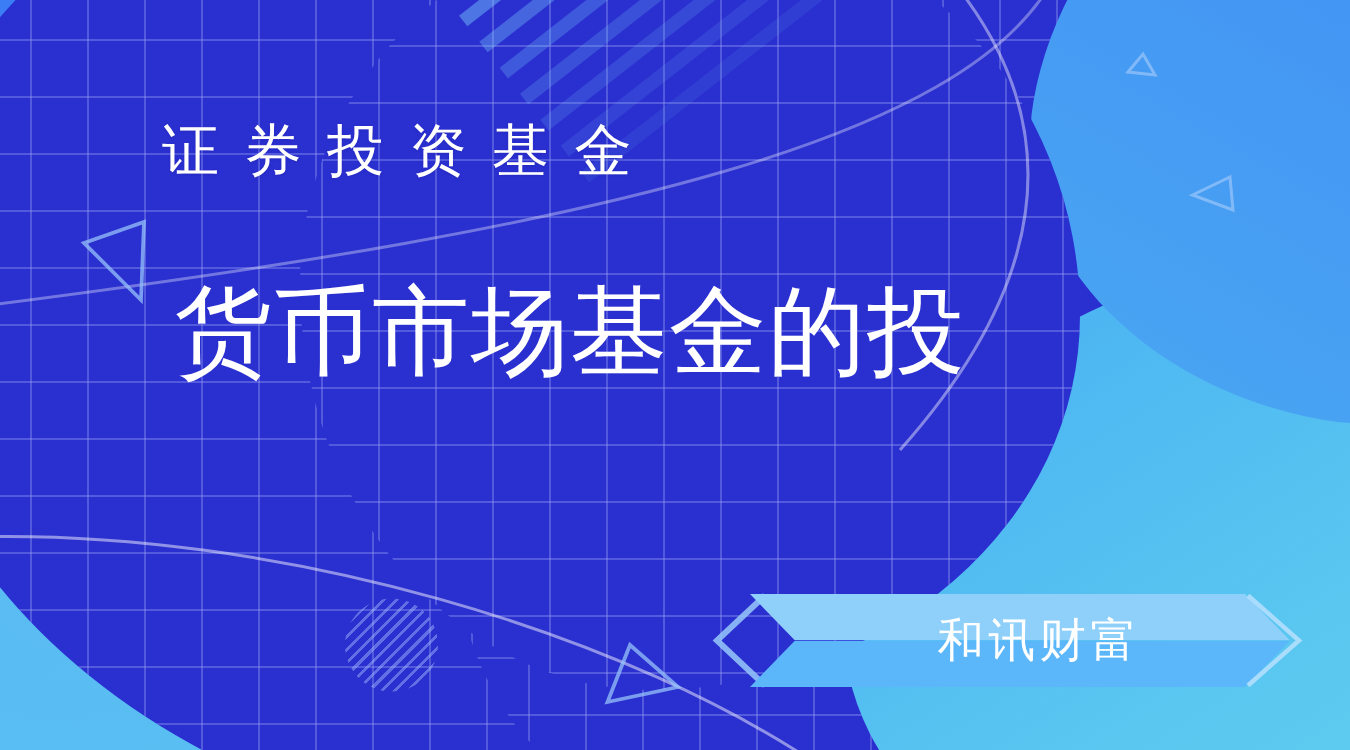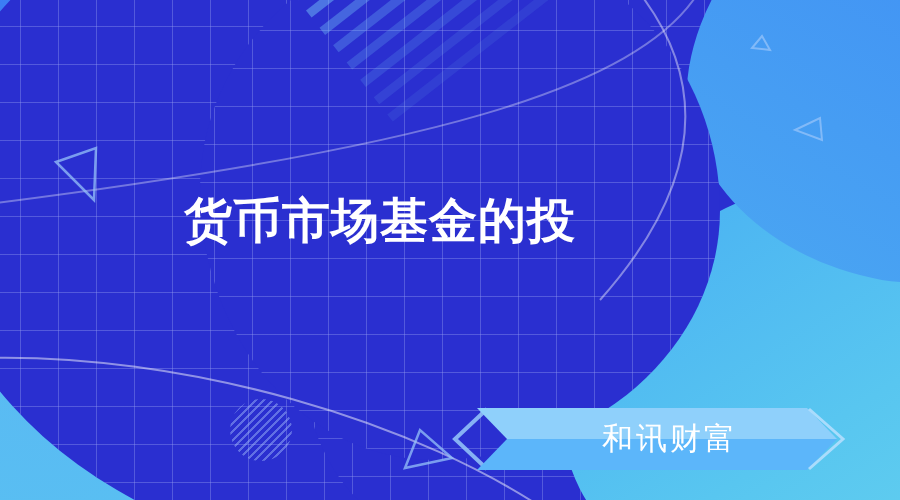--- a/index.html
+++ b/index.html
@@ -134,34 +134,34 @@
     color: #ffffff;
     font-weight: 400;
     white-space: nowrap;
     text-shadow: 0 1px 2px rgba(20,30,120,.18);
   }
   .headline {
     position: absolute;
     left: 0; top: 178px;
     width: 760px;
     color: #ffffff;
-    font-size: 48px;
-    font-weight: 700;
+    font-size: 65px;
+    font-weight: 400;
     line-height: 86px;
     letter-spacing: 1px;
     text-align: center;
     white-space: nowrap;
   }
   .headline .ln { display: block; }
 
   
   .banner {
     position: absolute;
-    left: 477px; top: 396px;
-    width: 360px; height: 62px; margin-top: 12px;
+    left: 500px; top: 396px;
+    width: 360px; height: 62px;
   }
   .banner-body-top {
     position: absolute; left: 0; top: 0;
     width: 360px; height: 31px;
     background: #8fd0fb;
     clip-path: polygon(0 0, 330px 0, 360px 100%, 30px 100%);
   }
   .banner-body-bot {
     position: absolute; left: 0; top: 31px;
     width: 360px; height: 31px;
@@ -239,20 +239,21 @@
     <polygon class="tri" points="56,162 96,148 94,200" stroke-width="2.5"></polygon>
     <polygon class="tri" points="405,468 420,430 452,458" stroke-width="2.5"></polygon>
     <polygon class="tri" points="752,48 762,36 770,50" stroke-width="2"></polygon>
     <polygon class="tri" points="795,130 820,118 822,140" stroke-width="2"></polygon>
   </svg>
 
   <div class="layer dotcircle">
     <div class="str"></div>
   </div>
 
+  <div class="subtitle">证券投资基金</div>
 
   <div class="headline">
     <span class="ln">货币市场基金的投</span>
   </div>
 
   <div class="banner">
 
     <svg class="chev-outline" style="left:-34px;top:-2px;" width="52" height="66" viewBox="0 0 52 66">
       <polyline points="44,3 12,33 44,63" fill="none" stroke="rgba(150,200,250,.85)" stroke-width="4"></polyline>
     </svg>

